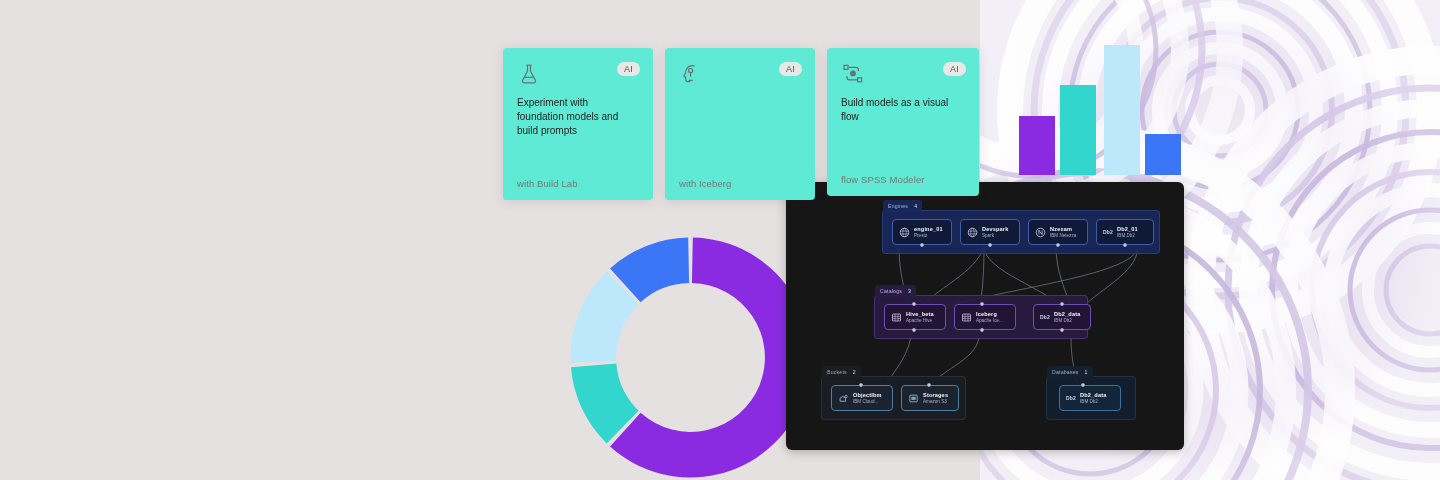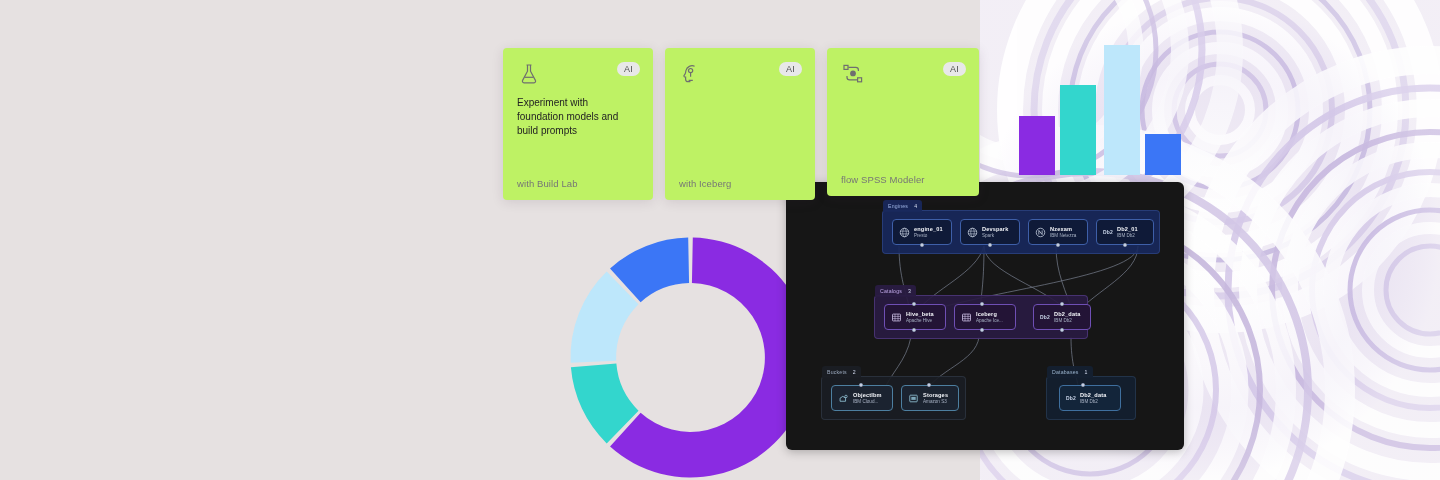--- a/index.html
+++ b/index.html
@@ -61,21 +61,21 @@
   .n-eng{background:#0f1a38;border:1px solid #3e5fa8;}
   .n-cat{background:#231436;border:1px solid #6f4fb5;}
   .n-buk{background:#1b2330;border:1px solid #4d7fa0;}
   .n-dbs{background:#13253a;border:1px solid #3f6f9e;}
   .port{position:absolute;width:3.6px;height:3.6px;border-radius:50%;background:#cfd8e8;
         border:1px solid #8e9bb3;box-sizing:border-box;}
   .edges{position:absolute;inset:0;pointer-events:none;}
 
   
   .card{
-    position:absolute;background:#bef264;border-radius:4px;
+    position:absolute;background:#5eead4;border-radius:4px;
     box-shadow:0 2px 12px rgba(60,40,60,.13);
     box-sizing:border-box;
   }
   .card .card-ic{position:absolute;left:14px;top:14px;width:24px;height:24px;color:#6f6f6f;}
   .card .ai-badge{
     position:absolute;right:13px;top:14px;
     background:#e8e8e8;color:#525252;border-radius:9px;
     font-size:9px;line-height:14px;height:14px;padding:0 7px;
     letter-spacing:.3px;
   }
@@ -353,16 +353,17 @@
 
   <div class="card" style="left:827px;top:48px;width:152px;height:148px;">
     <svg class="card-ic" viewBox="0 0 24 24" fill="none" stroke="currentColor" stroke-width="1.2">
       <rect x="3" y="3.4" width="4" height="4"></rect>
       <rect x="16.6" y="15.8" width="4" height="4"></rect>
       <circle cx="12" cy="11.4" r="2.9" fill="currentColor" stroke="none"></circle>
       <path d="M7.4 5.4h7.4a2.6 2.6 0 0 1 2.6 2.6v1"></path>
       <path d="M16.4 17.8H8.6A2.6 2.6 0 0 1 6 15.2v-1.3"></path>
     </svg>
     <span class="ai-badge">AI</span>
+    <div class="card-title">Build models as a visual flow</div>
     <div class="card-foot">flow SPSS Modeler</div>
   </div>
 
 </div>
 
 </body></html>

